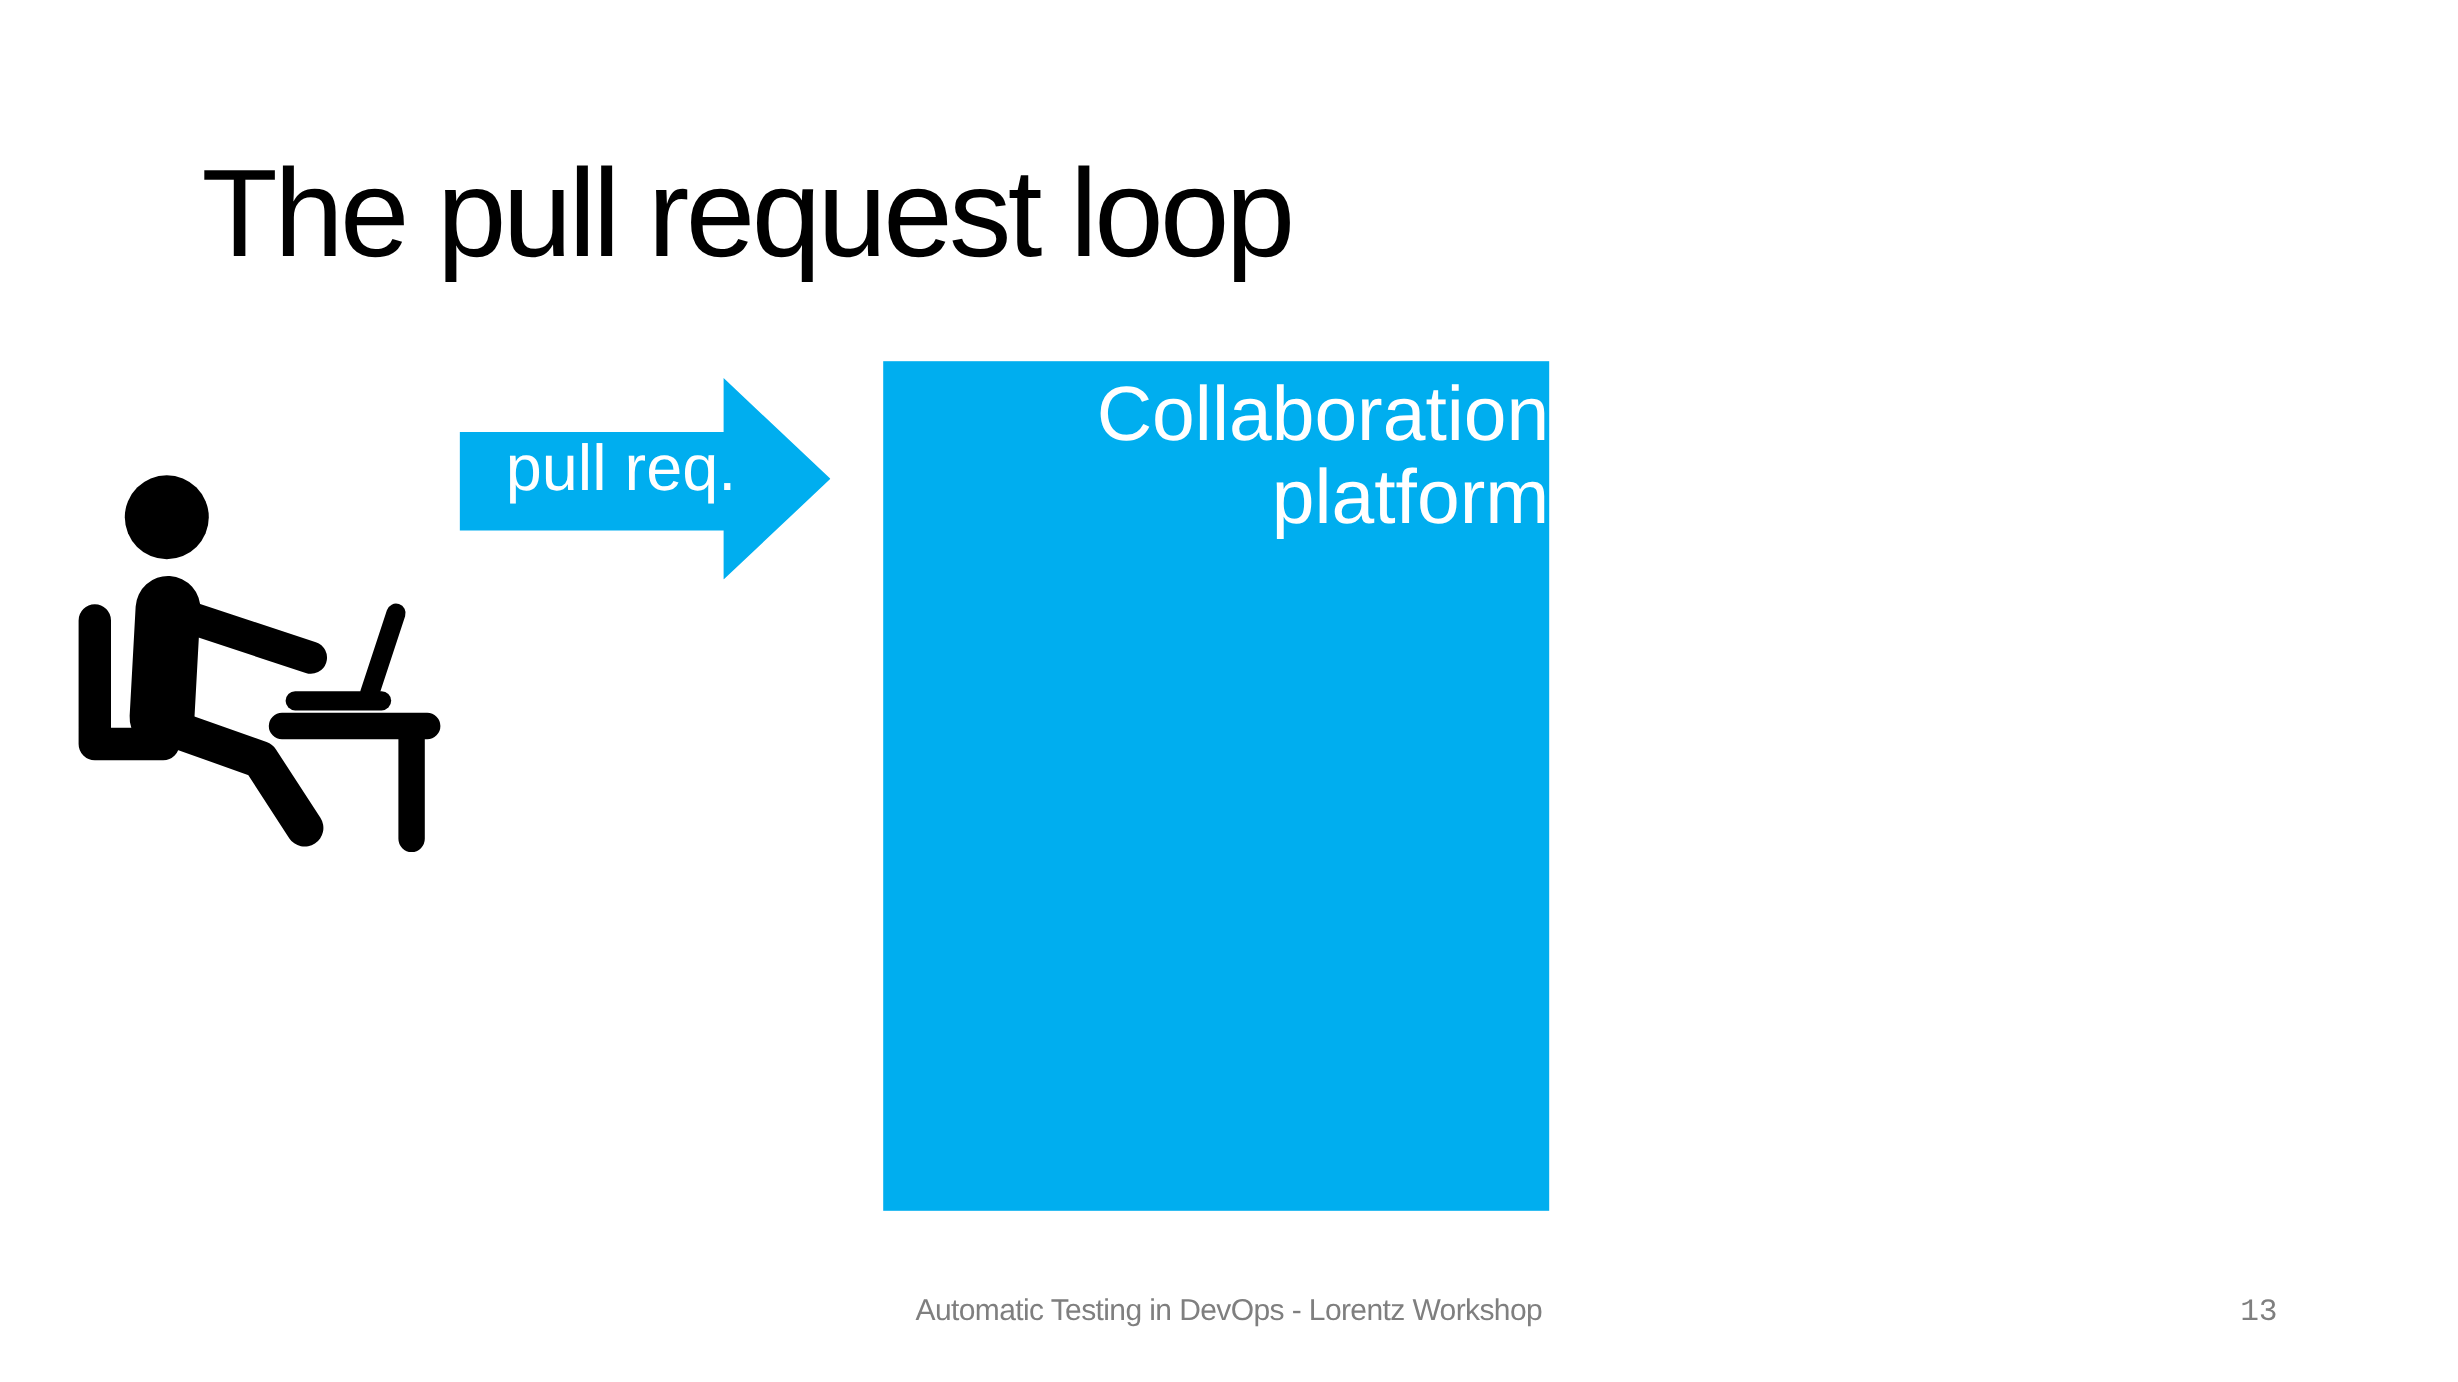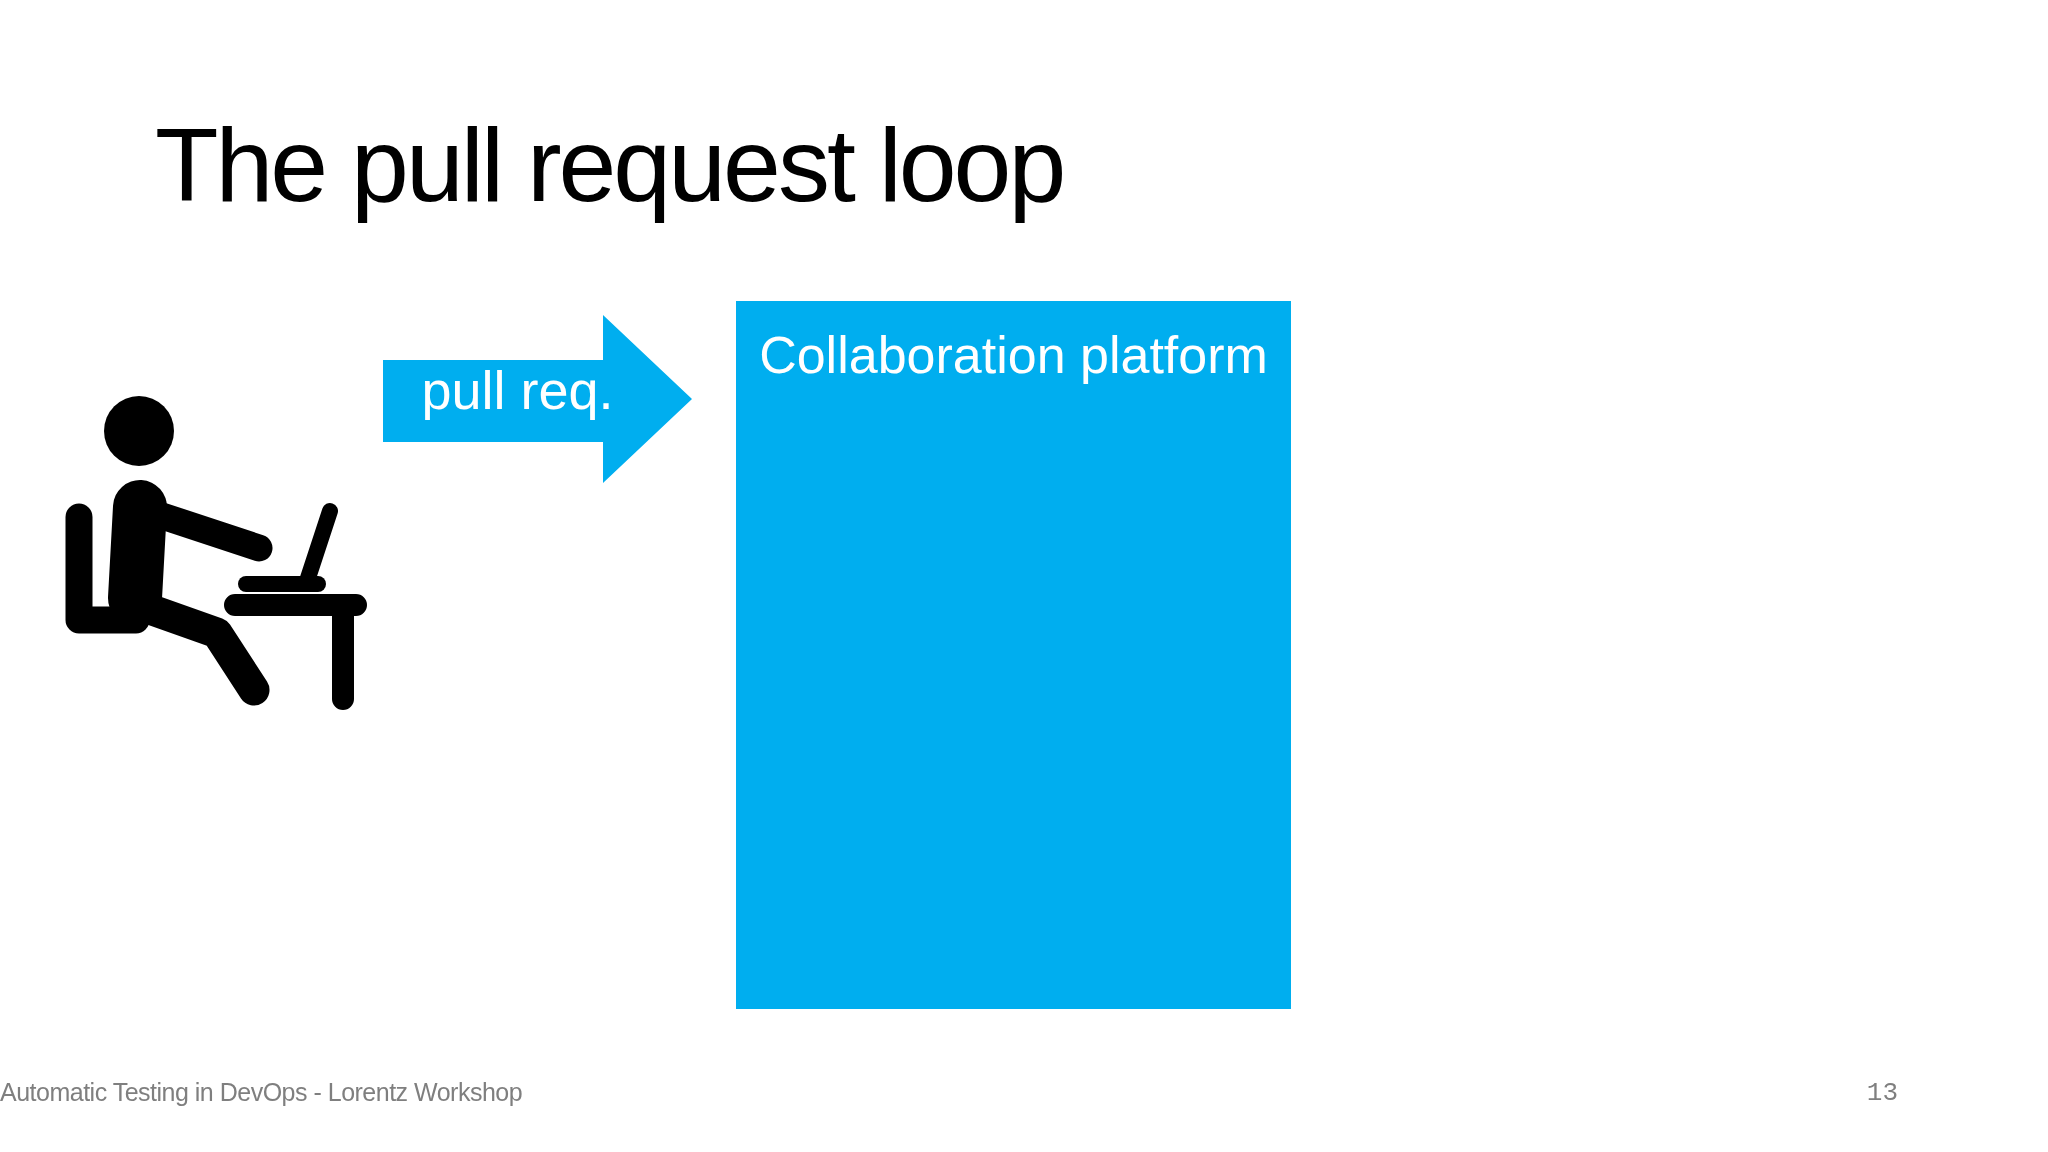--- a/index.html
+++ b/index.html
@@ -12,21 +12,21 @@
     width: 2048px;
     height: 1152px;
     background: var(--background, #ffffff);
     overflow: hidden;
     font-family: "Liberation Sans", sans-serif;
   }
   .title {
     position: absolute;
     left: 152px;
     top: 103px;
-    margin: 3px;
+    margin: 16px;
     font-size: 104px;
     font-weight: 300;
     letter-spacing: -3px;
     line-height: 1.15;
     color: var(--text-black, #000000);
     white-space: nowrap;
   }
   .person-svg {
     position: absolute;
     left: 60px;
@@ -64,31 +64,31 @@
     position: absolute;
     left: 736px;
     top: 301px;
     width: 555px;
     height: 708px;
     box-sizing: border-box;
     padding-top: 10px;
     background: var(--accent-blue, #00AEEF);
   }
   .platform-label {
-    text-align: center;
-    font-size: 52px;
-    line-height: 88px;
+    text-align: right;
+    font-size: 64px;
+    line-height: 69px;
     color: var(--label-white, #ffffff);
   }
   .footer-text {
     position: absolute;
     left: 0;
     top: 1078px;
     width: 100%;
-    text-align: left;
+    text-align: center;
     font-size: 25px;
     letter-spacing: -0.5px;
     color: var(--footer-gray, #7F7F7F);
   }
   .page-number {
     position: absolute;
     top: 1078px;
     right: 150px;
     font-size: 26px;
     color: var(--footer-gray, #7F7F7F);

